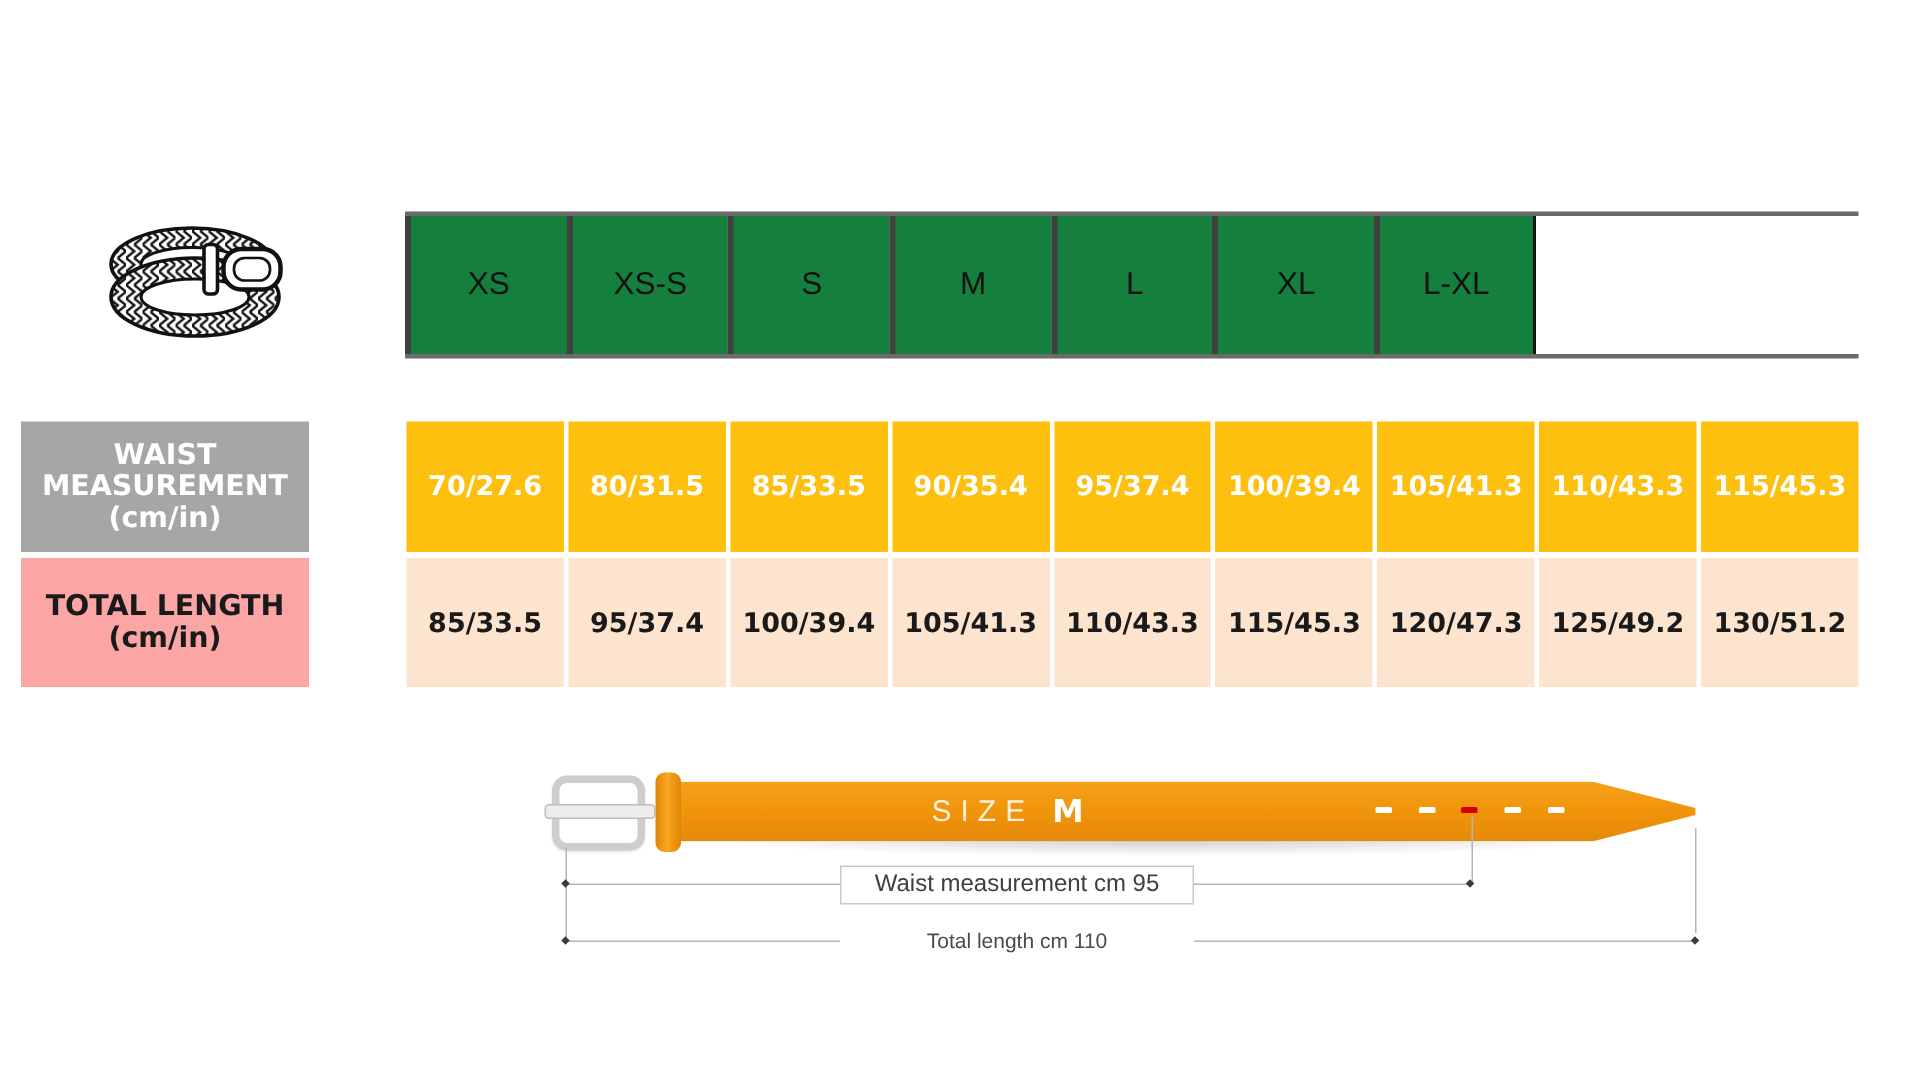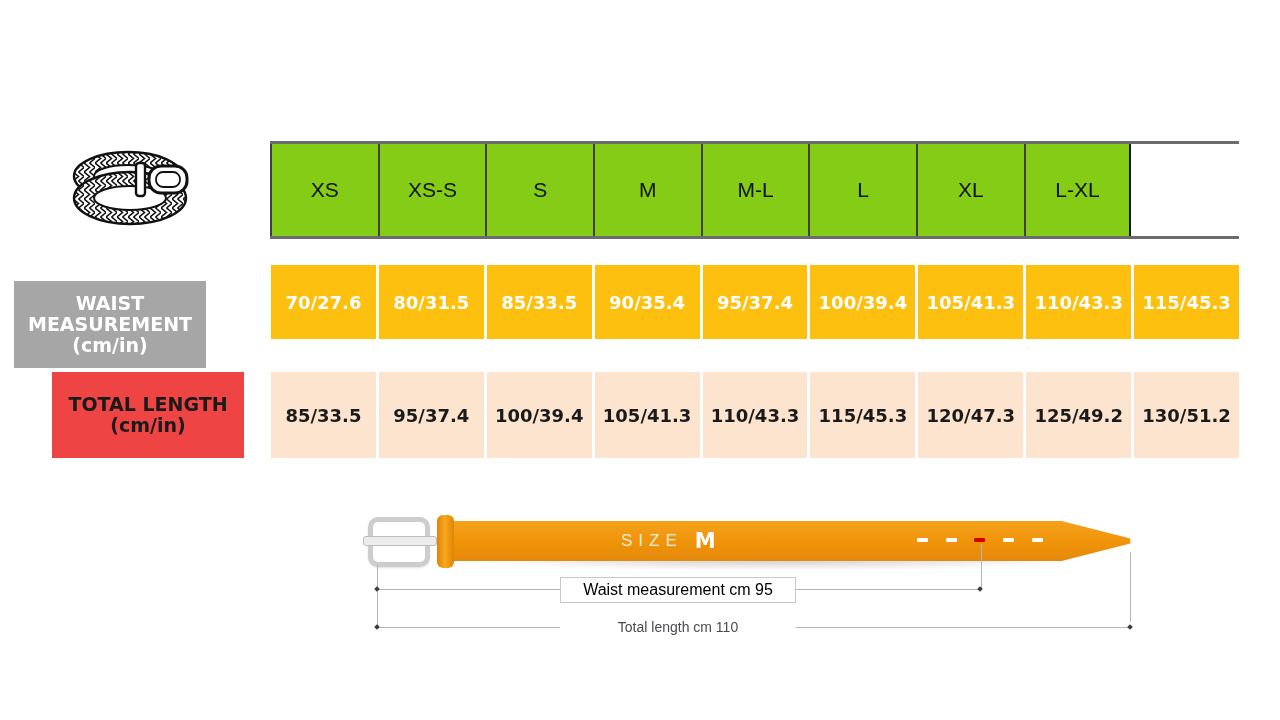--- a/index.html
+++ b/index.html
@@ -3,68 +3,68 @@
 <meta charset="utf-8">
 <style>
   html,body{margin:0;padding:0;background:#fff;}
   .stage{position:relative;width:1280px;height:720px;background:#fff;overflow:hidden;
          font-family:"Liberation Sans",sans-serif;}
 
   
   .header-table{position:absolute;left:270px;top:141px;width:969px;height:98px;
     display:grid;grid-template-columns:repeat(9,1fr);
     border-top:3px solid #6b6b6b;border-bottom:3px solid #6b6b6b;box-sizing:border-box;}
-  .header-cell{border-left:2px solid #404040;display:flex;align-items:center;justify-content:center;
-    font-size:21px;color:#111;background:#84cc16;}
+  .header-cell{border-left:4px solid #404040;display:flex;align-items:center;justify-content:center;
+    font-size:21px;color:#111;background:#15803d;}
   .header-cell:last-child{border-right:2px solid #141414;}
 
   
   .row-label{position:absolute;left:14px;width:192px;display:flex;flex-direction:column;
     align-items:center;justify-content:center;text-align:center;
     font-family:"DejaVu Sans",sans-serif;font-weight:bold;font-size:19px;line-height:21px;}
   .row-label.waist{top:281px;height:87px;background:#a6a6a6;color:#fff;}
-  .row-label.total{top:372px;height:86px;background:#ef4444;color:#1a1a1a;margin-left:38px;}
+  .row-label.total{top:372px;height:86px;background:#fca5a5;color:#1a1a1a;}
 
   .row-values{position:absolute;left:271px;width:968px;display:grid;
     grid-template-columns:repeat(9,1fr);column-gap:3px;}
-  .row-values.waist{top:265px;height:74px;text-align:center;}
+  .row-values.waist{top:281px;height:87px;text-align:center;}
   .row-values.total{top:372px;height:86px;}
   .value-cell{display:flex;align-items:center;justify-content:center;
     font-family:"DejaVu Sans",sans-serif;font-weight:bold;font-size:18px;}
   .row-values.waist .value-cell{background:#fdc00f;color:#fff;}
   .row-values.total .value-cell{background:#fce4ce;color:#1a1a1a;}
 
   
   .belt-illustration{position:absolute;left:62px;top:136px;}
 
   
   .strap{position:absolute;left:453px;top:521px;width:680px;height:40px;
     background:linear-gradient(180deg,#f5a11c 0%,#ef9309 55%,#e5890c 100%);
     clip-path:polygon(0 0,89.5% 0,99.6% 44%,99.6% 56%,89.5% 100%,0 100%);}
   .strap-shadow{position:absolute;left:455px;top:559px;width:640px;height:12px;
     background:radial-gradient(ellipse at 50% 0,rgba(0,0,0,.20),rgba(0,0,0,0) 70%);}
   .size-label{position:absolute;left:168px;top:0;height:100%;display:flex;align-items:center;gap:12px;}
-  .size-word{font-size:17px;letter-spacing:6px;color:rgba(255,255,255,.85);}
+  .size-word{font-size:20px;letter-spacing:6px;color:rgba(255,255,255,.85);}
   .size-value{font-size:21px;font-weight:bold;color:#fff;font-family:"DejaVu Sans",sans-serif;}
   .hole{position:absolute;top:17px;width:11px;height:4px;background:#fff;border-radius:1px;}
   .hole.red{background:#d40000;}
   .keeper{position:absolute;left:437px;top:515px;width:17px;height:53px;border-radius:6px;
     background:linear-gradient(90deg,#e08406,#f8a81f 45%,#e08406);}
   .buckle{position:absolute;left:368px;top:517px;width:62px;height:50px;background:#fff;
     border:5px solid #cdcdcd;border-radius:10px;box-sizing:border-box;
     box-shadow:0 1px 2px rgba(0,0,0,.12);}
   .prong{position:absolute;left:363px;top:536px;width:74px;height:10px;background:#ececec;
     border:1px solid #bdbdbd;border-radius:3px;box-sizing:border-box;}
 
   
   .mline{position:absolute;background:#b4b4ba;}
   .tick{position:absolute;width:4px;height:4px;background:#3c3c40;transform:rotate(45deg);}
   .waist-box{position:absolute;left:560px;top:577px;width:236px;height:26px;background:#fff;
     border:1px solid #c8c8cc;box-sizing:border-box;display:flex;align-items:center;justify-content:center;
-    font-size:16px;color:#000000;z-index:3;}
+    font-size:16px;color:#404040;z-index:3;}
   .total-text{position:absolute;left:560px;top:614px;width:236px;height:26px;background:#fff;
     display:flex;align-items:center;justify-content:center;font-size:14px;color:#4a4b50;z-index:3;}
 </style>
 </head>
 <body>
 
 <div class="stage">
 
   <svg class="belt-illustration" width="136" height="100" viewBox="0 0 136 100">
     <defs>
@@ -87,21 +87,20 @@
     <rect x="74" y="27" width="9" height="33" rx="3" fill="#fff" stroke="#111" stroke-width="2.4"></rect>
     <rect x="87" y="30" width="38" height="27" rx="12" fill="#fff" stroke="#111" stroke-width="3"></rect>
     <rect x="94" y="36" width="24" height="15" rx="7" fill="#fff" stroke="#111" stroke-width="1.8"></rect>
   </svg>
 
   <div class="header-table">
     <div class="header-cell">XS</div>
     <div class="header-cell">XS-S</div>
     <div class="header-cell">S</div>
     <div class="header-cell">M</div>
-    <div class="header-cell">M-L</div>
     <div class="header-cell">L</div>
     <div class="header-cell">XL</div>
     <div class="header-cell">L-XL</div>
   </div>
 
   <div class="row-label waist">
     <span>WAIST MEASUREMENT</span>
     <span>(cm/in)</span>
   </div>
   <div class="row-values waist">

